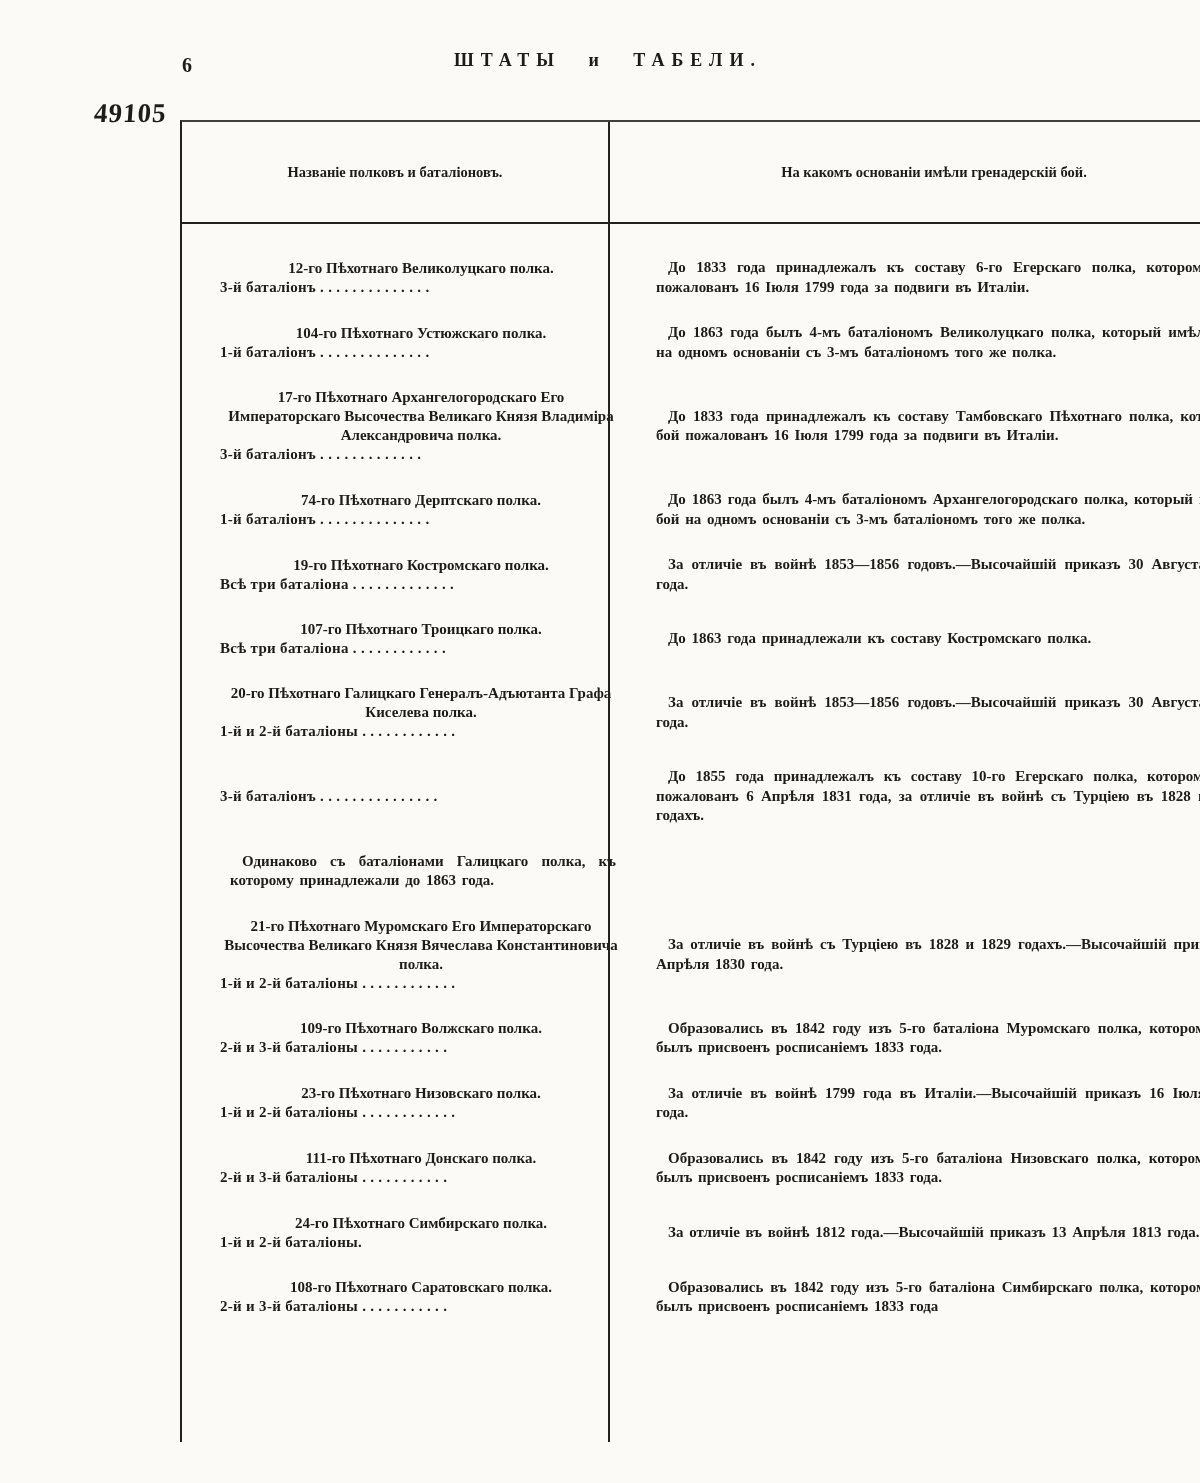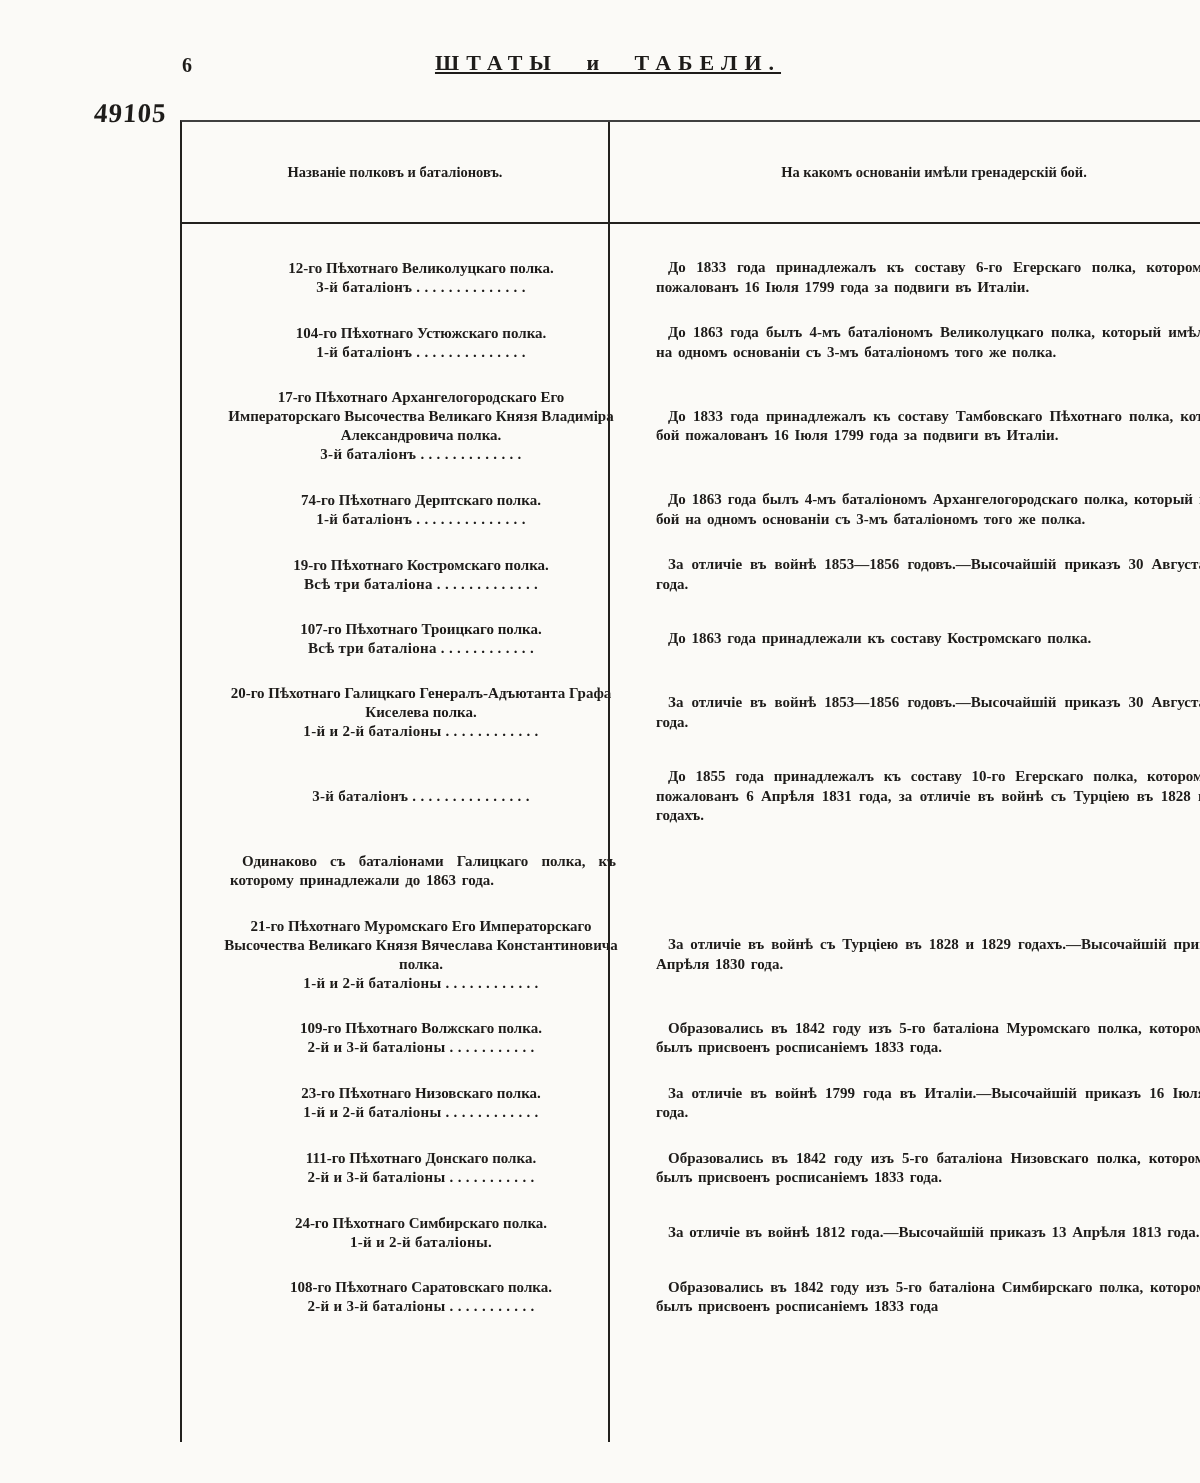--- a/index.html
+++ b/index.html
@@ -13,24 +13,23 @@
     font-weight:bold;
     overflow:hidden;
   }
   .page-number{
     position:absolute;left:182px;top:54px;
     font-size:20px;
   }
   .page-title{
     position:absolute;left:16px;right:0;top:50px;
     text-align:center;
-    font-size:22px;
+    font-size:18px;
     letter-spacing:7px;
     word-spacing:16px;
-    text-decoration:underline;
   }
   .margin-number{
     position:absolute;left:94px;top:98px;
     font-size:27px;
     transform:skewX(-4deg);
     letter-spacing:1px;
   }
   .doc-table{
     position:absolute;left:180px;top:120px;
     width:1082px;height:1322px;
@@ -64,21 +63,20 @@
   }
   .cell-left{
     padding:0 10px 0 14px;
     font-size:15px;
     line-height:19px;
   }
   .regiment{text-align:center;}
   .regiment.long{text-align:center;}
   .regiment:empty{display:none;}
   .battalion{
-    text-align:center;
     white-space:nowrap;
     overflow:hidden;
     letter-spacing:0.3px;
   }
   .cell-right{padding:0 16px 0 24px;}
   .basis{
     margin:0;
     font-size:15px;
     line-height:19.5px;
     text-align:justify;

